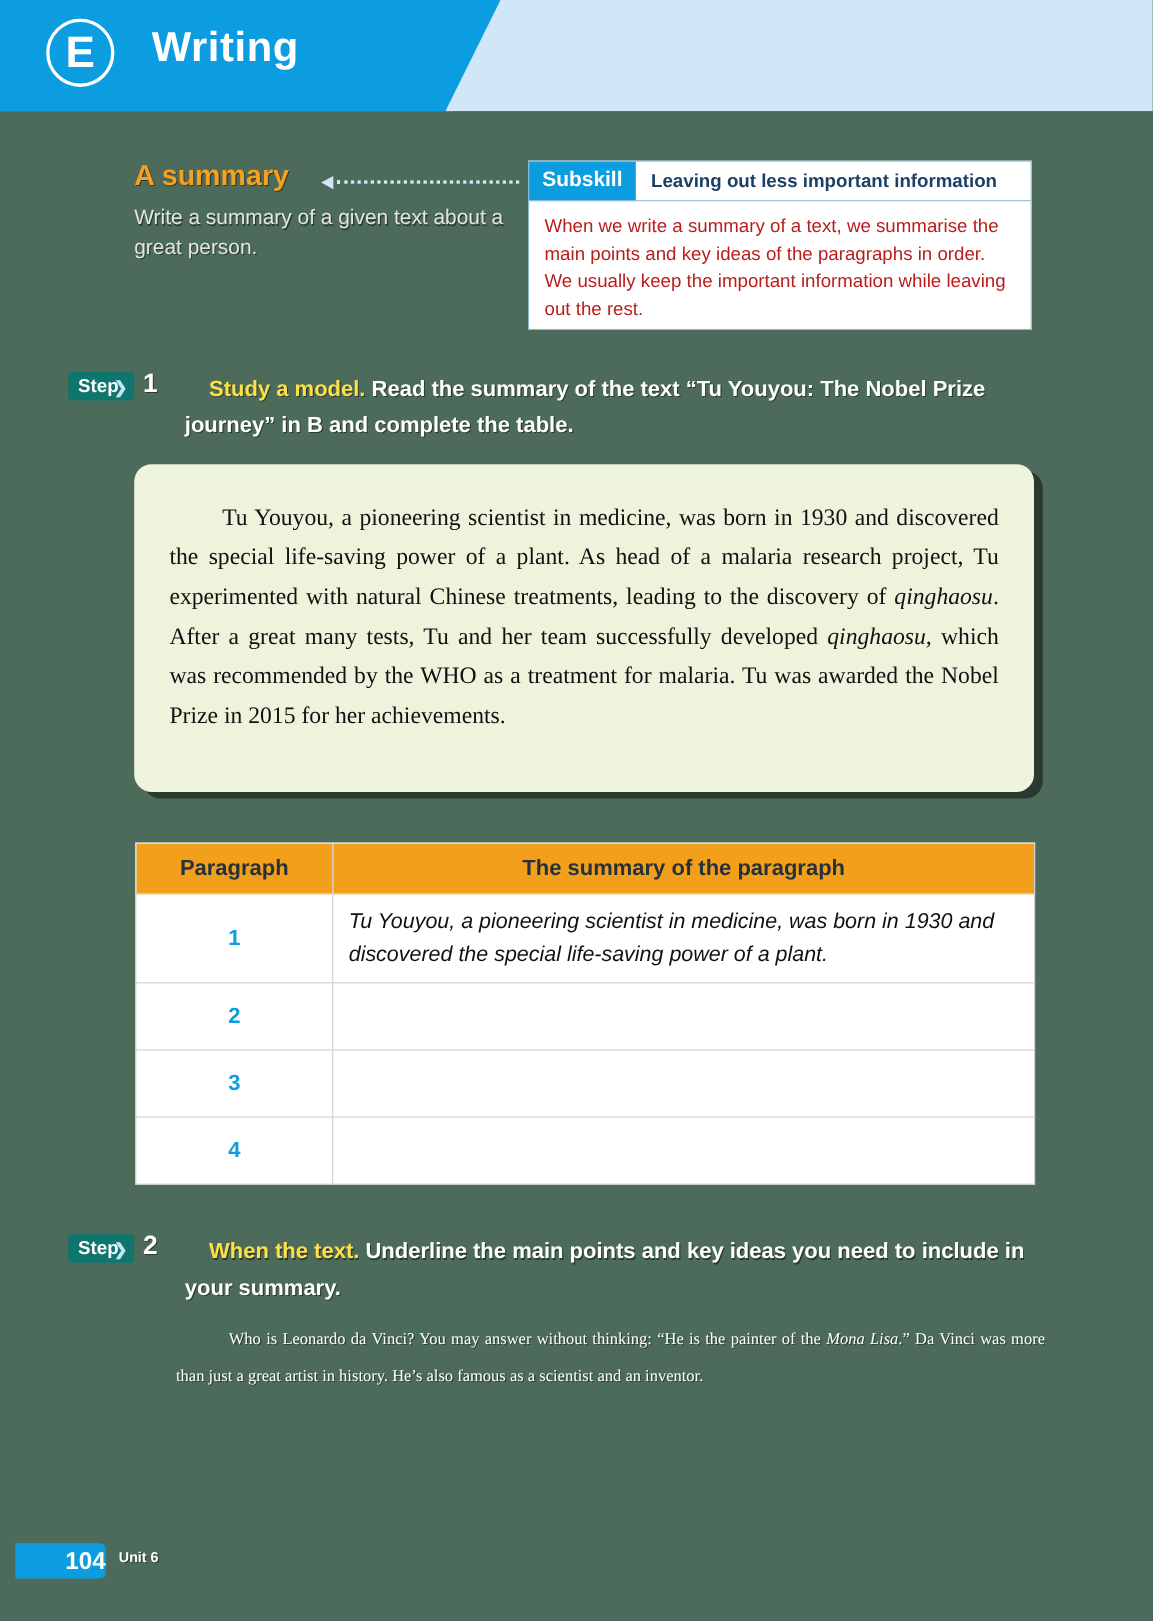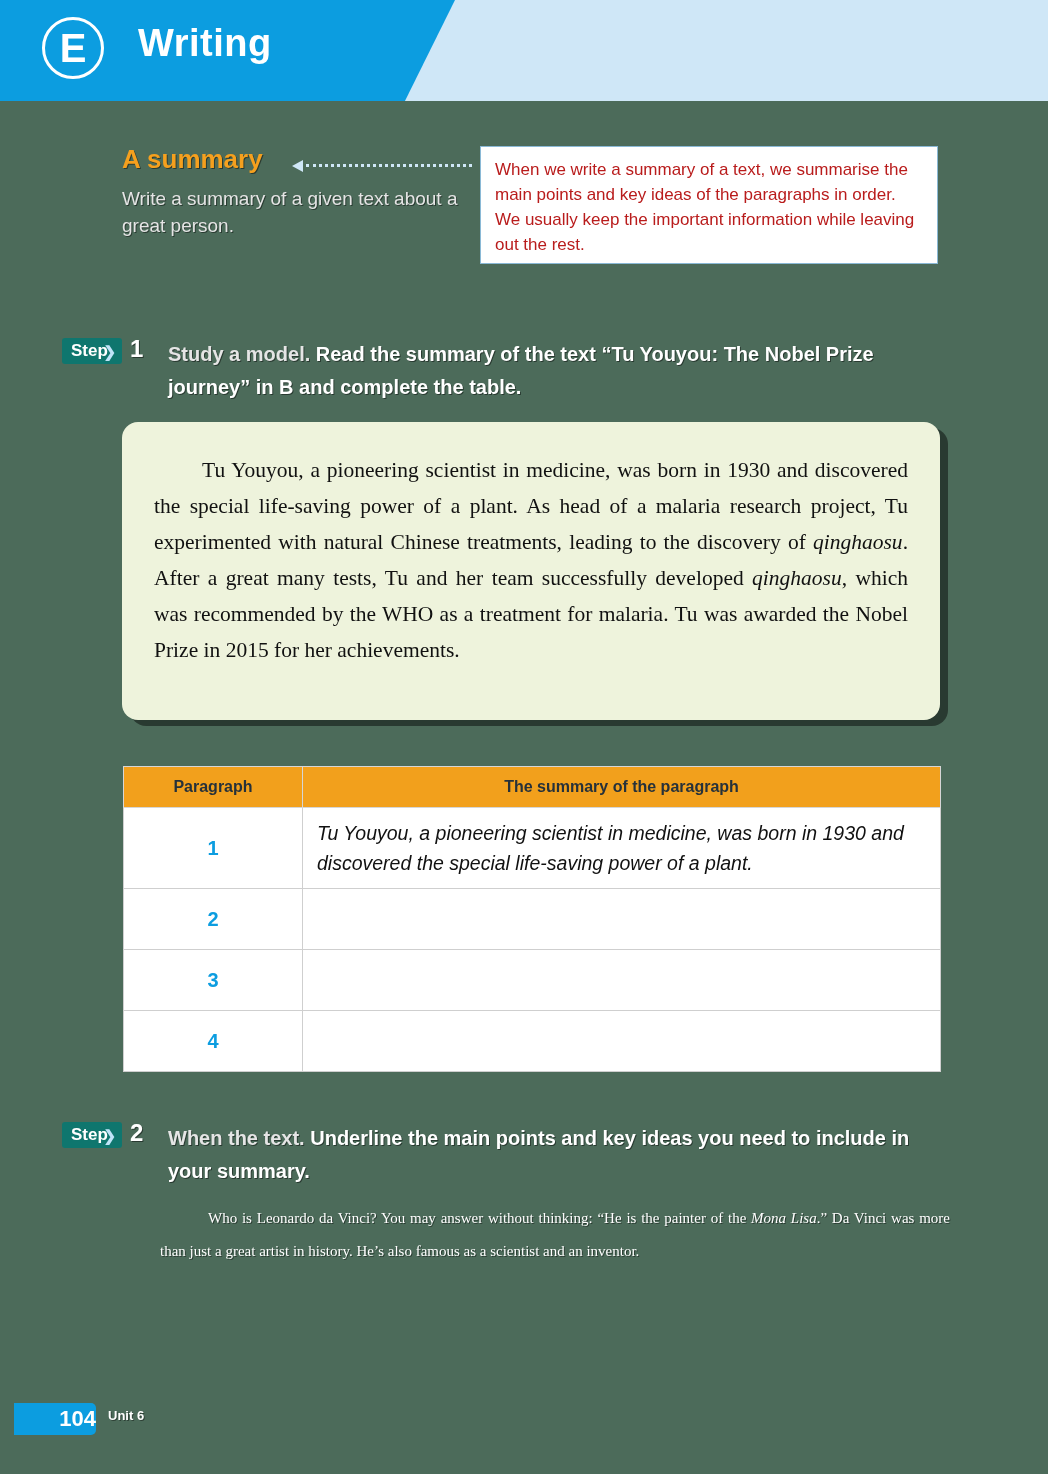--- a/index.html
+++ b/index.html
@@ -159,21 +159,22 @@
   }
   .step-text {
     position: absolute;
     color: #ffffff;
     font-size: 20px;
     font-weight: bold;
     line-height: 33px;
     text-shadow: 1px 1px 0 rgba(0,0,0,0.45);
   }
   .step-text .hi {
-    color: #e5e5e5;
+    color: #fde047;
+    margin-left: 22px;
   }
 
   
   .model-card-shadow {
     position: absolute;
     top: 428px; left: 130px;
     width: 818px; height: 298px;
     background: rgba(0,0,0,0.45);
     border-radius: 16px;
   }
@@ -200,21 +201,21 @@
   .tbl {
     position: absolute;
     top: 766px; left: 123px;
     width: 818px;
     border-collapse: collapse;
     background: #ffffff;
   }
   .tbl th {
     background: #f2a01c;
     color: #26313a;
-    font-size: 16px;
+    font-size: 20px;
     font-weight: bold;
     padding: 11px 0;
     border: 1px solid #d6d6d6;
   }
   .tbl td {
     border: 1px solid #cfcfcf;
     padding: 10px 14px;
     vertical-align: middle;
   }
   .tbl td.num {
@@ -283,20 +284,24 @@
 </div>
 
 <div class="skill-title">A summary</div>
 <div class="dotline">
   <div class="arrow"></div>
   <div class="dots"></div>
 </div>
 <div class="skill-desc">Write a summary of a given text about a great person.</div>
 
 <div class="subskill-box">
+  <div class="subskill-head">
+    <div class="subskill-tag">Subskill</div>
+    <div class="subskill-head-text">Leaving out less important information</div>
+  </div>
   <div class="subskill-body">When we write a summary of a text, we summarise the main points and key ideas of the paragraphs in order. We usually keep the important information while leaving out the rest.</div>
 </div>
 
 <div class="step-label" style="top:338px; left:62px;">
   <span>Step</span>
   <span class="chev">❯</span>
 </div>
 <div class="step-num" style="top:335px; left:130px;">1</div>
 <div class="step-text" style="top:338px; left:168px; width:780px;">
   <span class="hi">Study a model.</span><span> Read the summary of the text “Tu Youyou: The Nobel Prize journey” in B and complete the table.</span>

